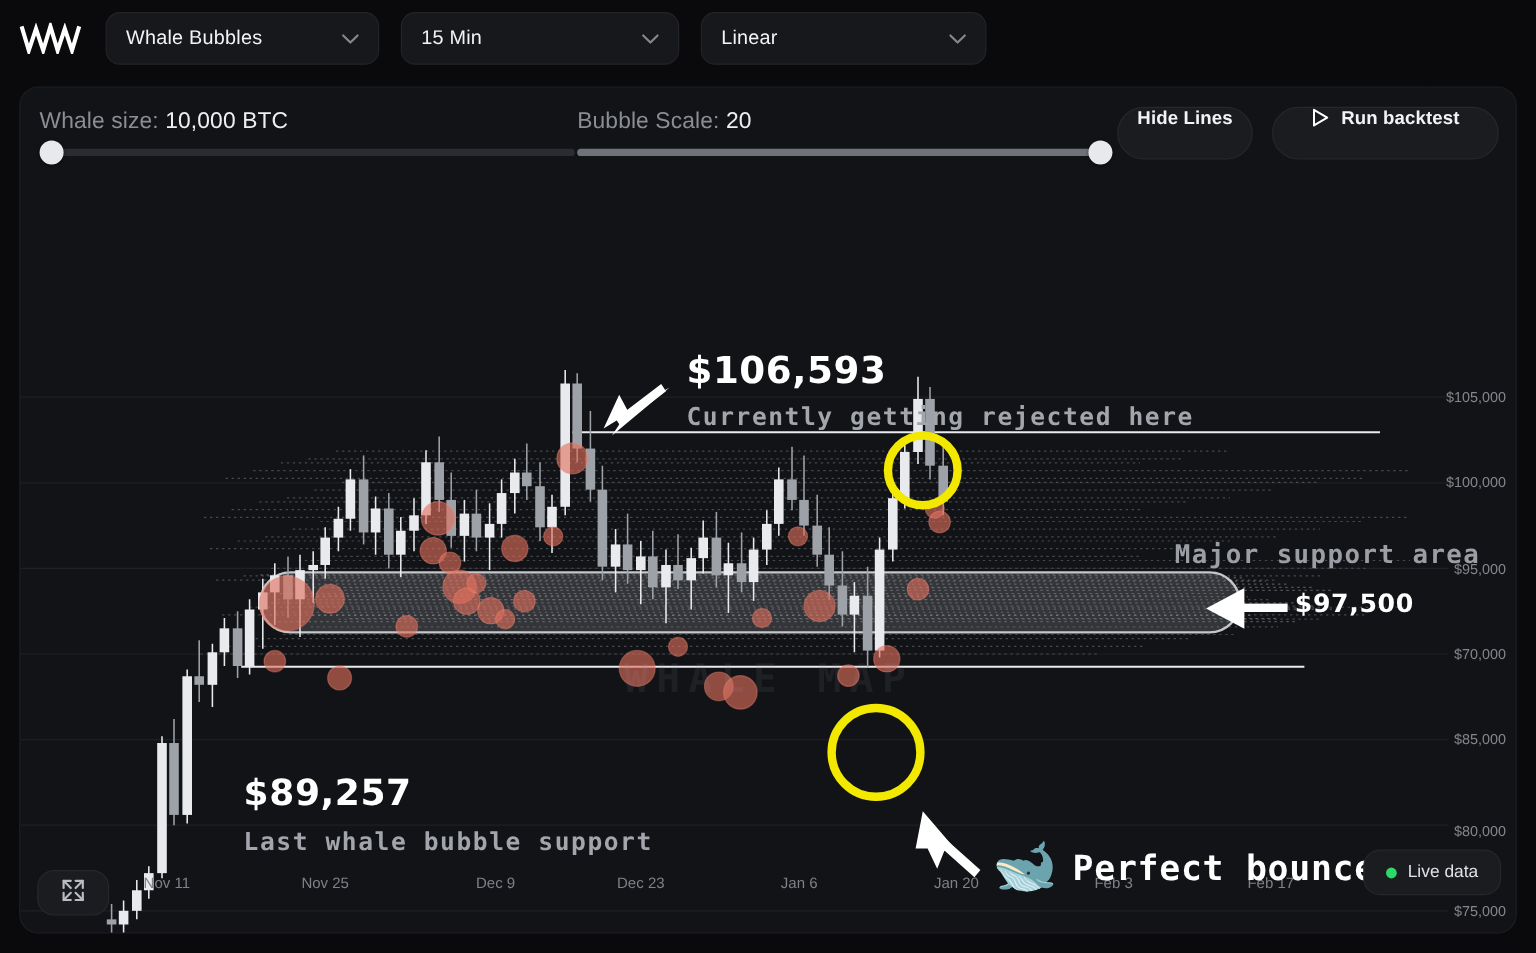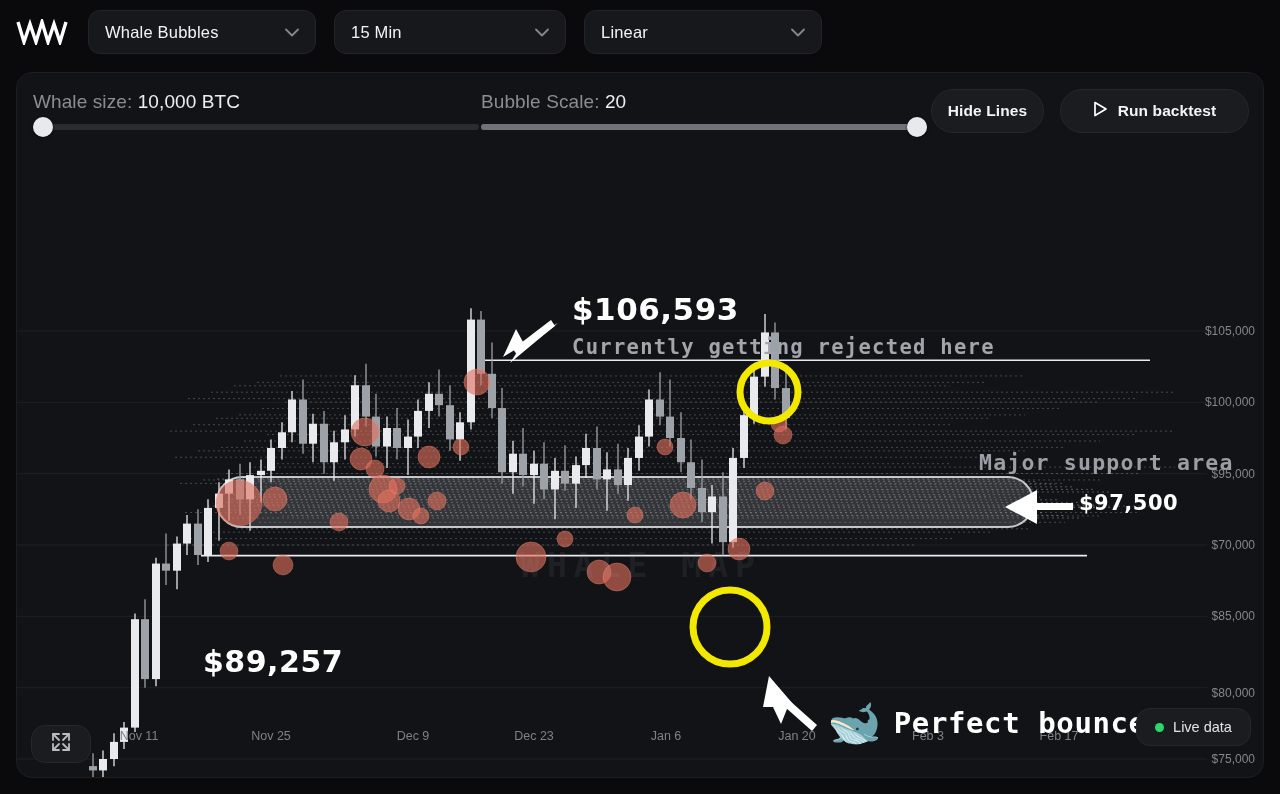--- a/index.html
+++ b/index.html
@@ -50,21 +50,21 @@
   .knob {
     position: absolute; top: -7px; width: 20px; height: 20px; border-radius: 50%;
     background: #e7e9ec; box-shadow: 0 1px 3px rgba(0,0,0,.55);
   }
   #grp-whalesize { left: 16px; width: 446px; }
   #grp-bubblescale { left: 464px; width: 446px; }
 
   .btn {
     position: absolute; top: 16px; height: 44px; border-radius: 22px;
     background: #1b1c20; border: 1px solid #26272c;
-    display: flex; align-items: center; justify-content: center; gap: 10px;
+    display: flex; align-items: flex-start; justify-content: center; gap: 10px;
     color: #f2f3f5; font-size: 15.5px; font-weight: 700; letter-spacing: .1px;
     cursor: pointer;
   }
   #btn-hide-lines { left: 914px; width: 113px; }
   #btn-run-backtest { left: 1043px; width: 189px; }
 
   
   .chart {
     position: absolute; left: 0; top: 68px; width: 1248px; height: 638px;
   }
@@ -494,20 +494,21 @@
       </div>
 
       <div class="anno" id="anno-support-area">Major support area</div>
 
       <div class="anno" id="anno-97500">
         <div class="price-big">$97,500</div>
       </div>
 
       <div class="anno" id="anno-last-support">
         <div class="price-big">$89,257</div>
+        <div class="anno-sub">Last whale bubble support</div>
       </div>
 
       <div class="anno" id="anno-bounce">
         <span class="whale">🐋</span>
         <span class="txt">Perfect bounce</span>
       </div>
     </div>
 
     <div class="corner-btn" id="btn-expand">
       <span>

